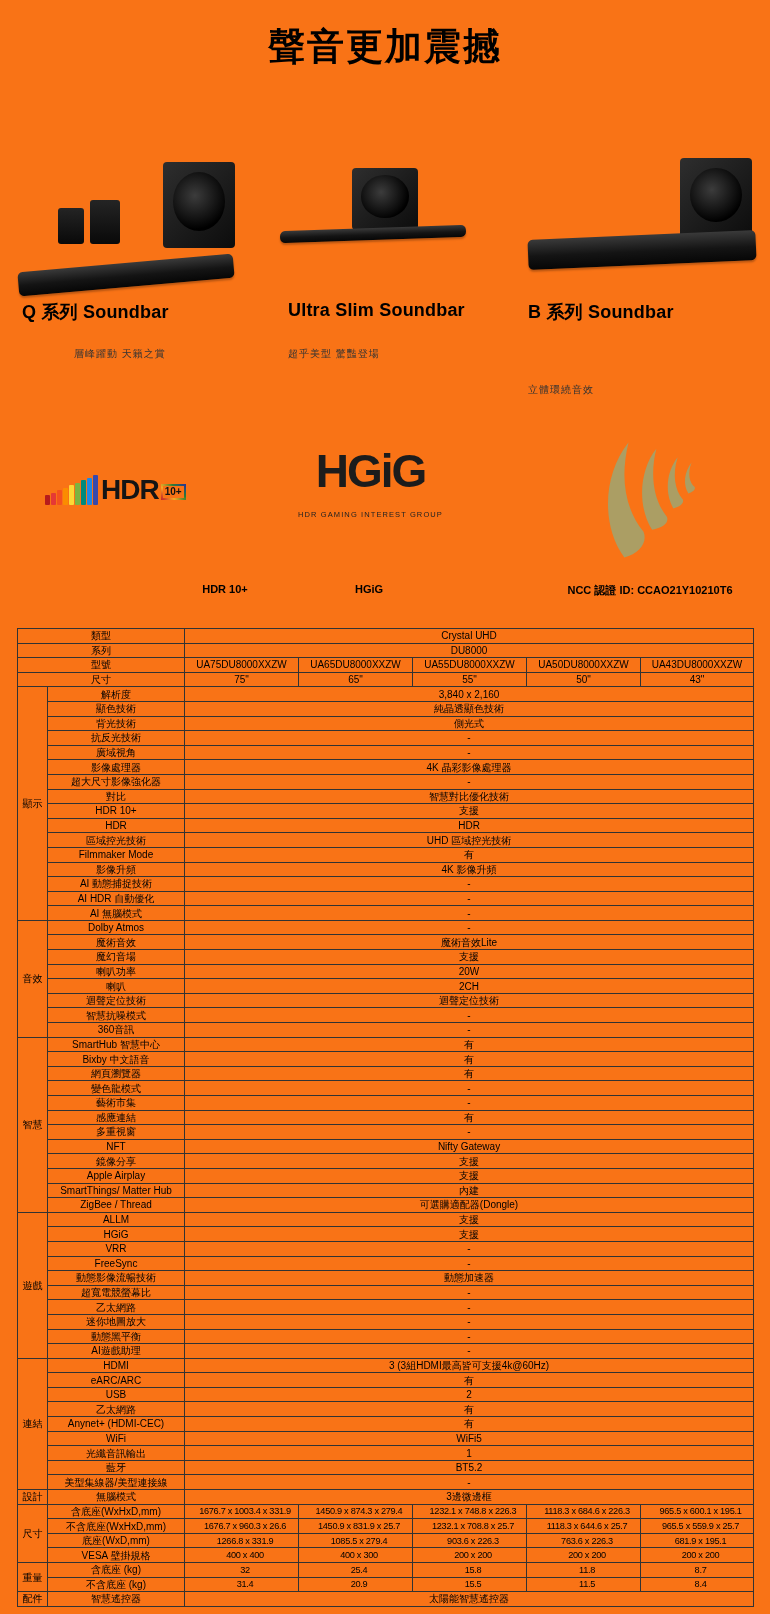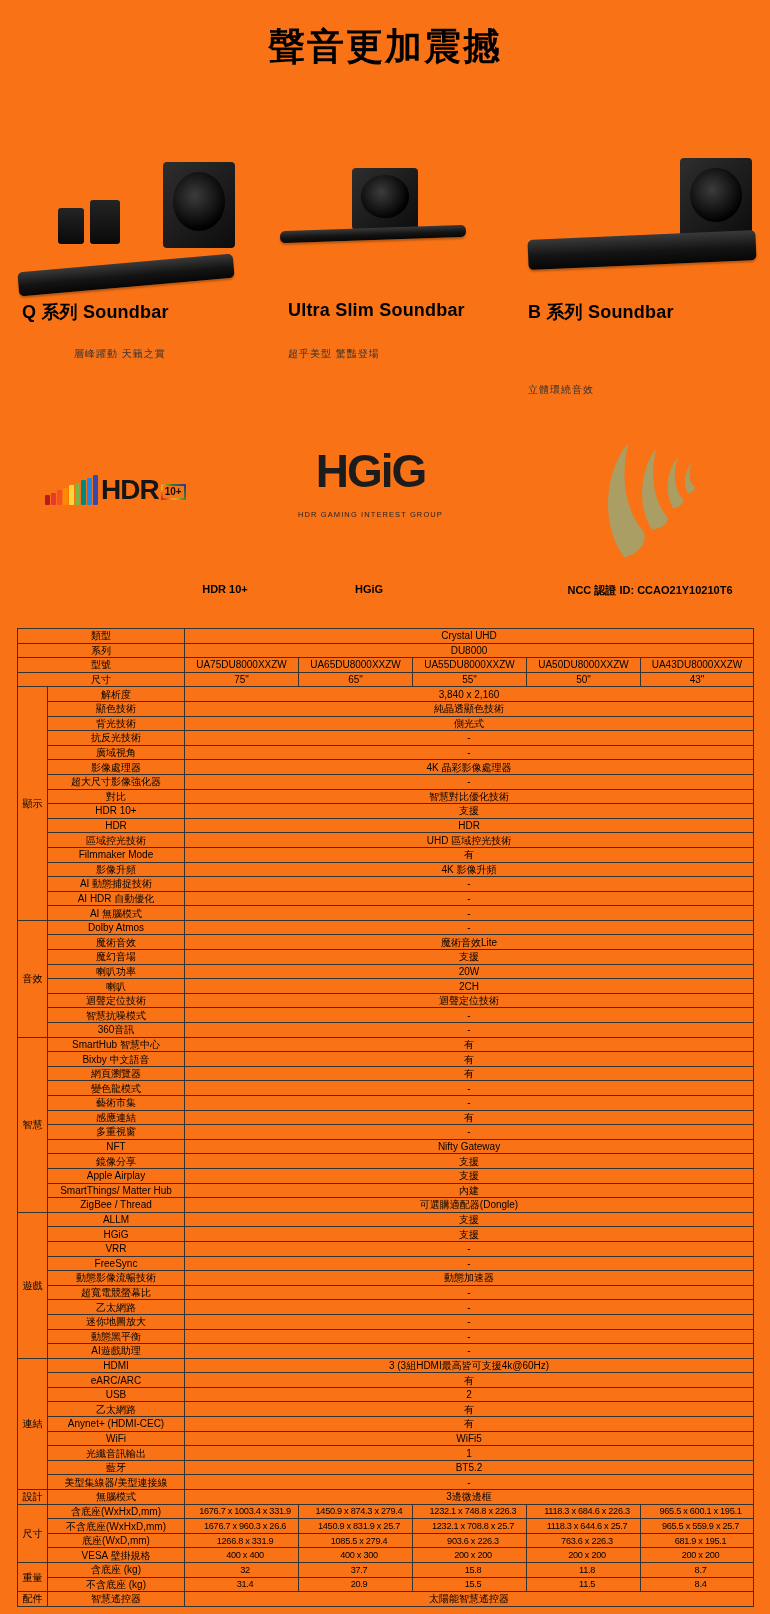--- a/index.html
+++ b/index.html
@@ -425,21 +425,21 @@
           <td class="val multi">400 x 400</td>
           <td class="val multi">400 x 300</td>
           <td class="val multi">200 x 200</td>
           <td class="val multi">200 x 200</td>
           <td class="val multi">200 x 200</td>
         </tr>
         <tr>
           <td class="grp" rowspan="2">重量</td>
           <td class="lbl">含底座 (kg)</td>
           <td class="val multi">32</td>
-          <td class="val multi">37.7</td>
+          <td class="val multi">25.4</td>
           <td class="val multi">15.8</td>
           <td class="val multi">11.8</td>
           <td class="val multi">8.7</td>
         </tr>
         <tr>
           <td class="lbl">不含底座 (kg)</td>
           <td class="val multi">31.4</td>
           <td class="val multi">20.9</td>
           <td class="val multi">15.5</td>
           <td class="val multi">11.5</td>

